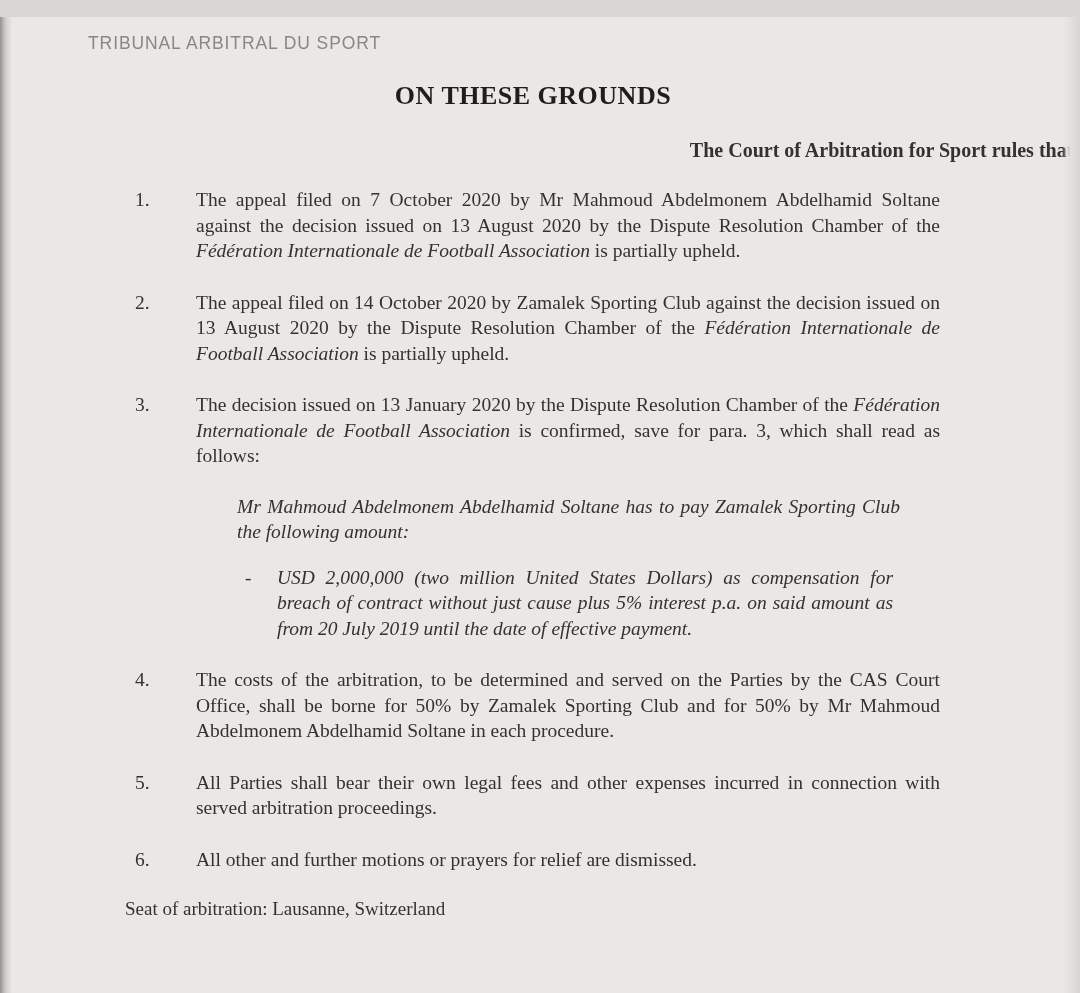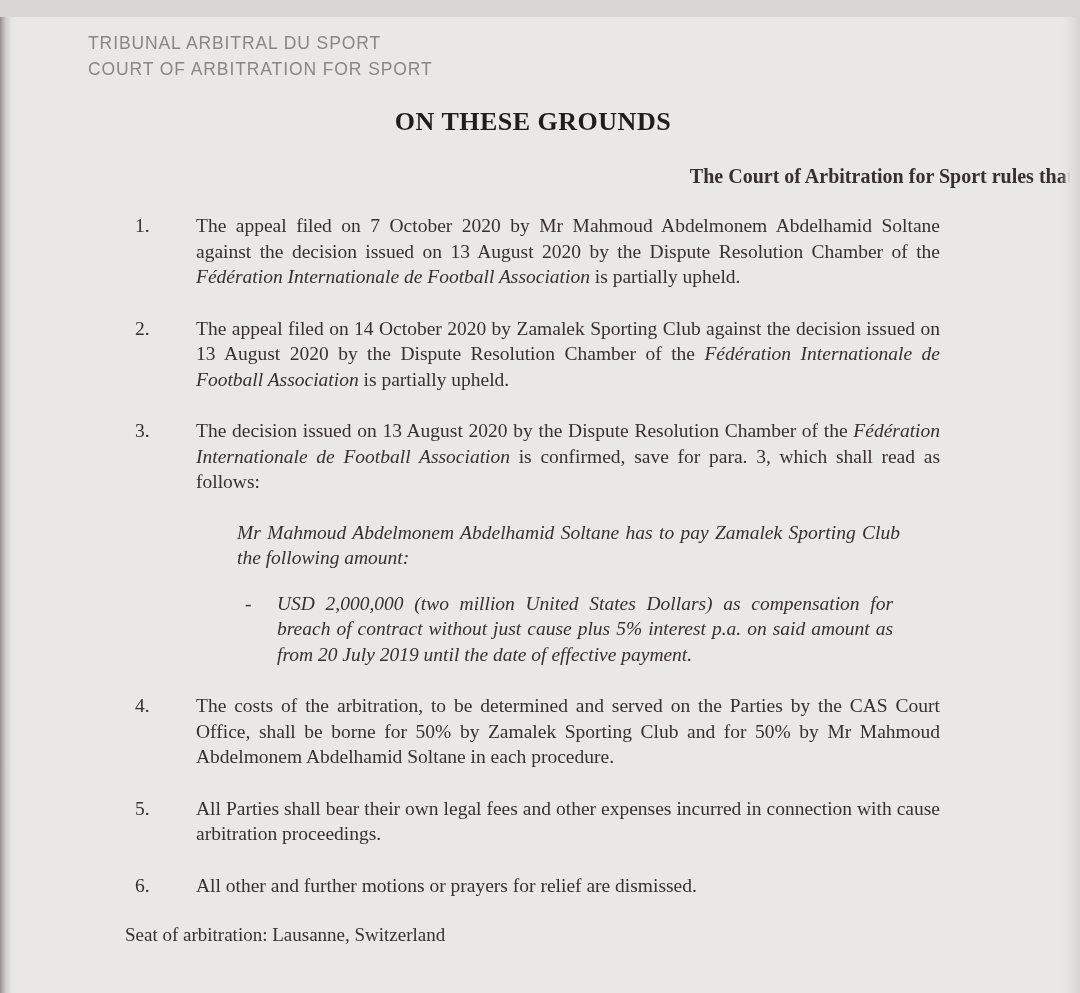--- a/index.html
+++ b/index.html
@@ -93,59 +93,58 @@
 </style>
 </head>
 <body>
 
 <div class="page">
   <div class="edge-left"></div>
   <div class="edge-right"></div>
 
   <div class="letterhead">
     <div>TRIBUNAL ARBITRAL DU SPORT</div>
-    <div>COURT OF ARBITRATION FOR SPORT</div>
   </div>
 
   <div class="doc-title">ON THESE GROUNDS</div>
 
   <div class="intro">The Court of Arbitration for Sport rules that:</div>
 
   <div class="rulings">
 
     <div class="ruling">
       <span class="num">1.</span>
       <p class="text"><span>The appeal filed on 7 October 2020 by Mr Mahmoud Abdelmonem Abdelhamid Soltane against the decision issued on 13 August 2020 by the Dispute Resolution Chamber of the </span><em>Fédération Internationale de Football Association</em><span> is partially upheld.</span></p>
     </div>
 
     <div class="ruling">
       <span class="num">2.</span>
       <p class="text"><span>The appeal filed on 14 October 2020 by Zamalek Sporting Club against the decision issued on 13 August 2020 by the Dispute Resolution Chamber of the </span><em>Fédération Internationale de Football Association</em><span> is partially upheld.</span></p>
     </div>
 
     <div class="ruling">
       <span class="num">3.</span>
-      <p class="text"><span>The decision issued on 13 August 2020 by the Dispute Resolution Chamber of the </span><em>Fédération Internationale de Football Association</em><span> is confirmed, save for para. 3, which shall read as follows:</span></p>
+      <p class="text"><span>The decision issued on 13 January 2020 by the Dispute Resolution Chamber of the </span><em>Fédération Internationale de Football Association</em><span> is confirmed, save for para. 3, which shall read as follows:</span></p>
     </div>
 
     <div class="quote">Mr Mahmoud Abdelmonem Abdelhamid Soltane has to pay Zamalek Sporting Club the following amount:</div>
 
     <div class="bullet">
       <span class="dash">-</span>
       <p class="text">USD 2,000,000 (two million United States Dollars) as compensation for breach of contract without just cause plus 5% interest p.a. on said amount as from 20 July 2019 until the date of effective payment.</p>
     </div>
 
     <div class="ruling spaced">
       <span class="num">4.</span>
       <p class="text"><span>The costs of the arbitration, to be determined and served on the Parties by the CAS Court Office, shall be borne for 50% by Zamalek Sporting Club and for 50% by Mr Mahmoud Abdelmonem Abdelhamid Soltane in each procedure.</span></p>
     </div>
 
     <div class="ruling">
       <span class="num">5.</span>
-      <p class="text"><span>All Parties shall bear their own legal fees and other expenses incurred in connection with cause arbitration proceedings.</span></p>
+      <p class="text"><span>All Parties shall bear their own legal fees and other expenses incurred in connection with served arbitration proceedings.</span></p>
     </div>
 
     <div class="ruling">
       <span class="num">6.</span>
       <p class="text"><span>All other and further motions or prayers for relief are dismissed.</span></p>
     </div>
 
   </div>
 
   <div class="footer-meta">

